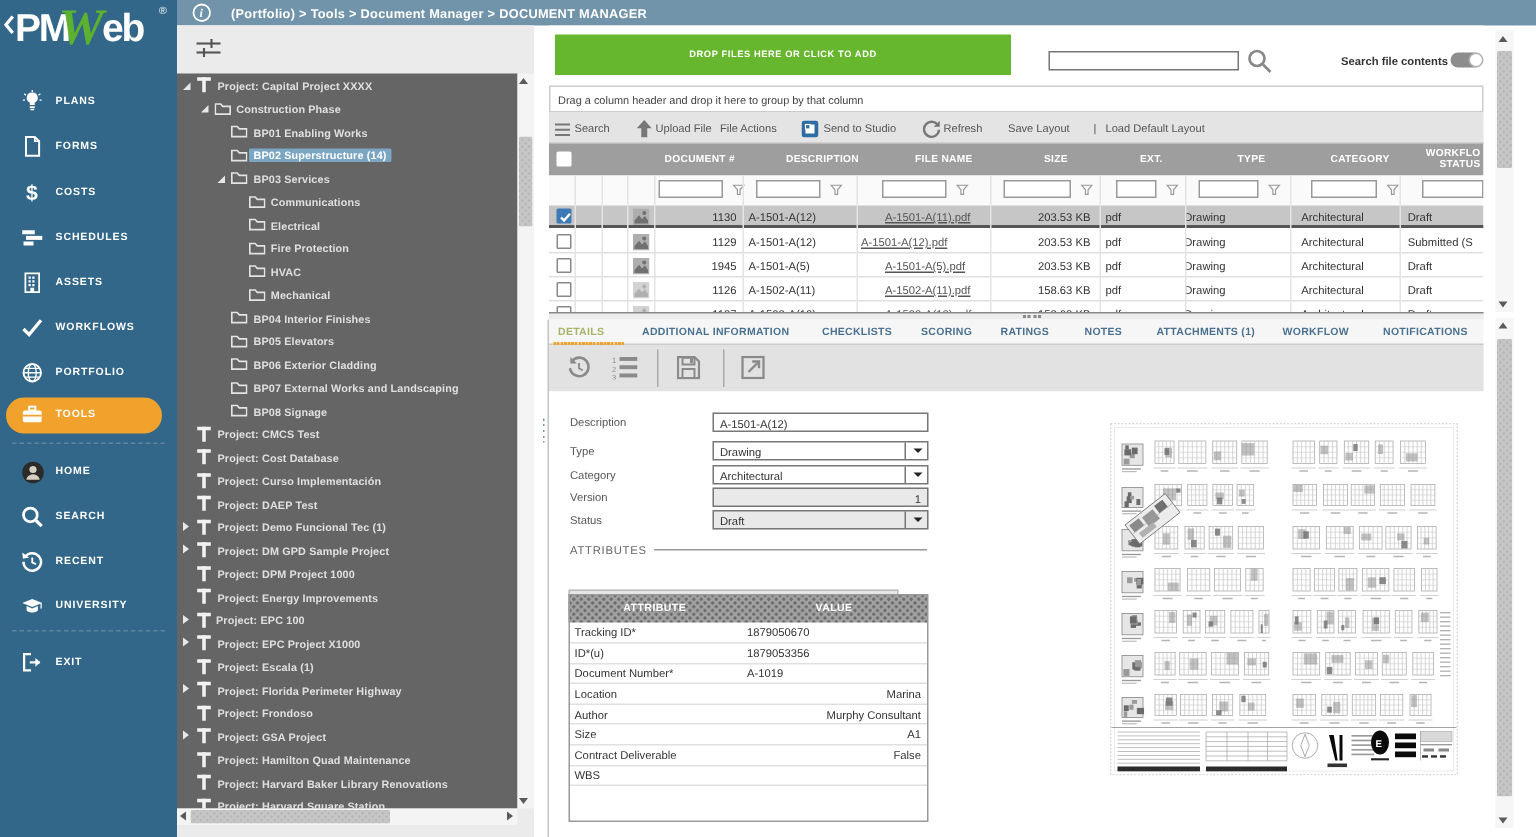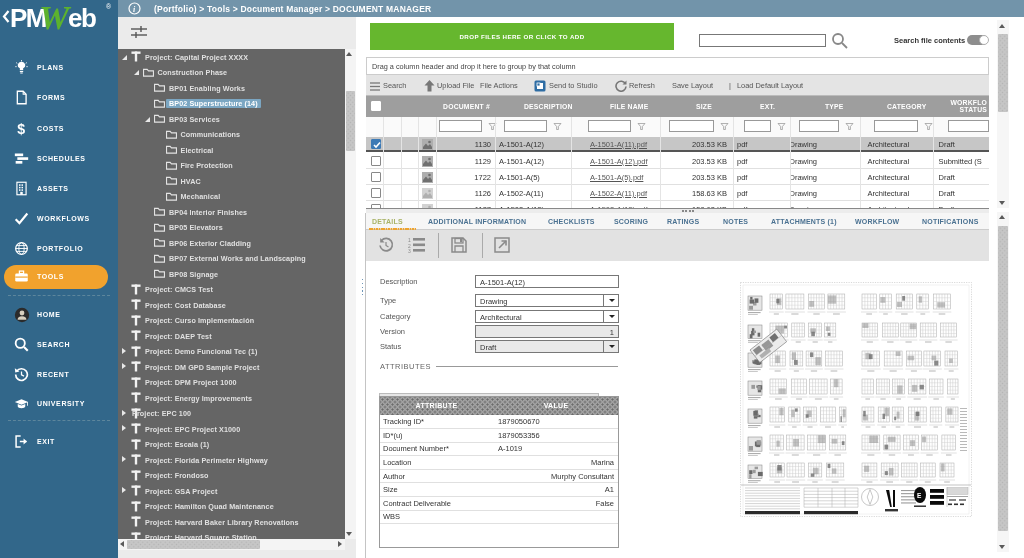--- a/index.html
+++ b/index.html
@@ -447,21 +447,21 @@
         <span class="txt" style="left:27.0px">Project: Energy Improvements</span>
       </div>
 <div class="trow" style="left:0;top:356.0px;width:227px">
         <div class="caret closed" style="left:4.0px"></div>
         <span class="tic" style="left:13.0px;top:2.5px"><svg width="10" height="11" viewBox="0 0 11 12">
             <g fill="#f2f2f2">
               <rect x="0.5" y="0.5" width="10" height="2.6"></rect>
               <rect x="4.2" y="0.5" width="2.6" height="11"></rect>
             </g>
           </svg></span>
-        <span class="txt" style="left:14px">Project: EPC 100</span>
+        <span class="txt" style="left:26px">Project: EPC 100</span>
       </div>
 <div class="trow" style="left:0;top:371.5px;width:227px">
         <div class="caret closed" style="left:4.0px"></div>
         <span class="tic" style="left:13.0px;top:2.5px"><svg width="10" height="11" viewBox="0 0 11 12">
             <g fill="#f2f2f2">
               <rect x="0.5" y="0.5" width="10" height="2.6"></rect>
               <rect x="4.2" y="0.5" width="2.6" height="11"></rect>
             </g>
           </svg></span>
         <span class="txt" style="left:27.0px">Project: EPC Project X1000</span>
@@ -650,35 +650,35 @@
 </div>
 <div class="grow" style="top:58px;">
 <div class="cb"></div>
 <div style="position:absolute;left:56px;top:2px;width:11px;height:11px;"><svg viewBox="0 0 11 11">
             <rect width="11" height="11" fill="#aeaeae"></rect>
             <path d="M1 8 L4 4.5 L6 7 L8 5 L10 8 V10 H1z" fill="#707070"></path>
             <circle cx="7.5" cy="3" r="1.3" fill="#707070"></circle>
           </svg></div>
 <span class="c" style="right:498px">1129</span>
 <span class="c" style="left:133px">A-1501-A(12)</span>
-<span class="c lnk" style="left:224px">A-1501-A(12).pdf</span>
+<span class="c lnk" style="left:208px">A-1501-A(12).pdf</span>
 <span class="c" style="right:262px">203.53 KB</span>
 <span class="c" style="left:371px">pdf</span>
 <span class="c" style="left:423.5px">Drawing</span>
 <span class="c" style="left:501.5px">Architectural</span>
 <span class="c" style="left:572.5px">Submitted (S</span>
 </div>
 <div class="grow" style="top:74px;">
 <div class="cb"></div>
 <div style="position:absolute;left:56px;top:2px;width:11px;height:11px;"><svg viewBox="0 0 11 11">
             <rect width="11" height="11" fill="#aeaeae"></rect>
             <path d="M1 8 L4 4.5 L6 7 L8 5 L10 8 V10 H1z" fill="#707070"></path>
             <circle cx="7.5" cy="3" r="1.3" fill="#707070"></circle>
           </svg></div>
-<span class="c" style="right:498px">1722</span>
+<span class="c" style="right:498px">1945</span>
 <span class="c" style="left:133px">A-1501-A(5)</span>
 <span class="c lnk" style="left:224px">A-1501-A(5).pdf</span>
 <span class="c" style="right:262px">203.53 KB</span>
 <span class="c" style="left:371px">pdf</span>
 <span class="c" style="left:423.5px">Drawing</span>
 <span class="c" style="left:501.5px">Architectural</span>
 <span class="c" style="left:572.5px">Draft</span>
 </div>
 <div class="grow" style="top:90px;">
 <div class="cb"></div>

